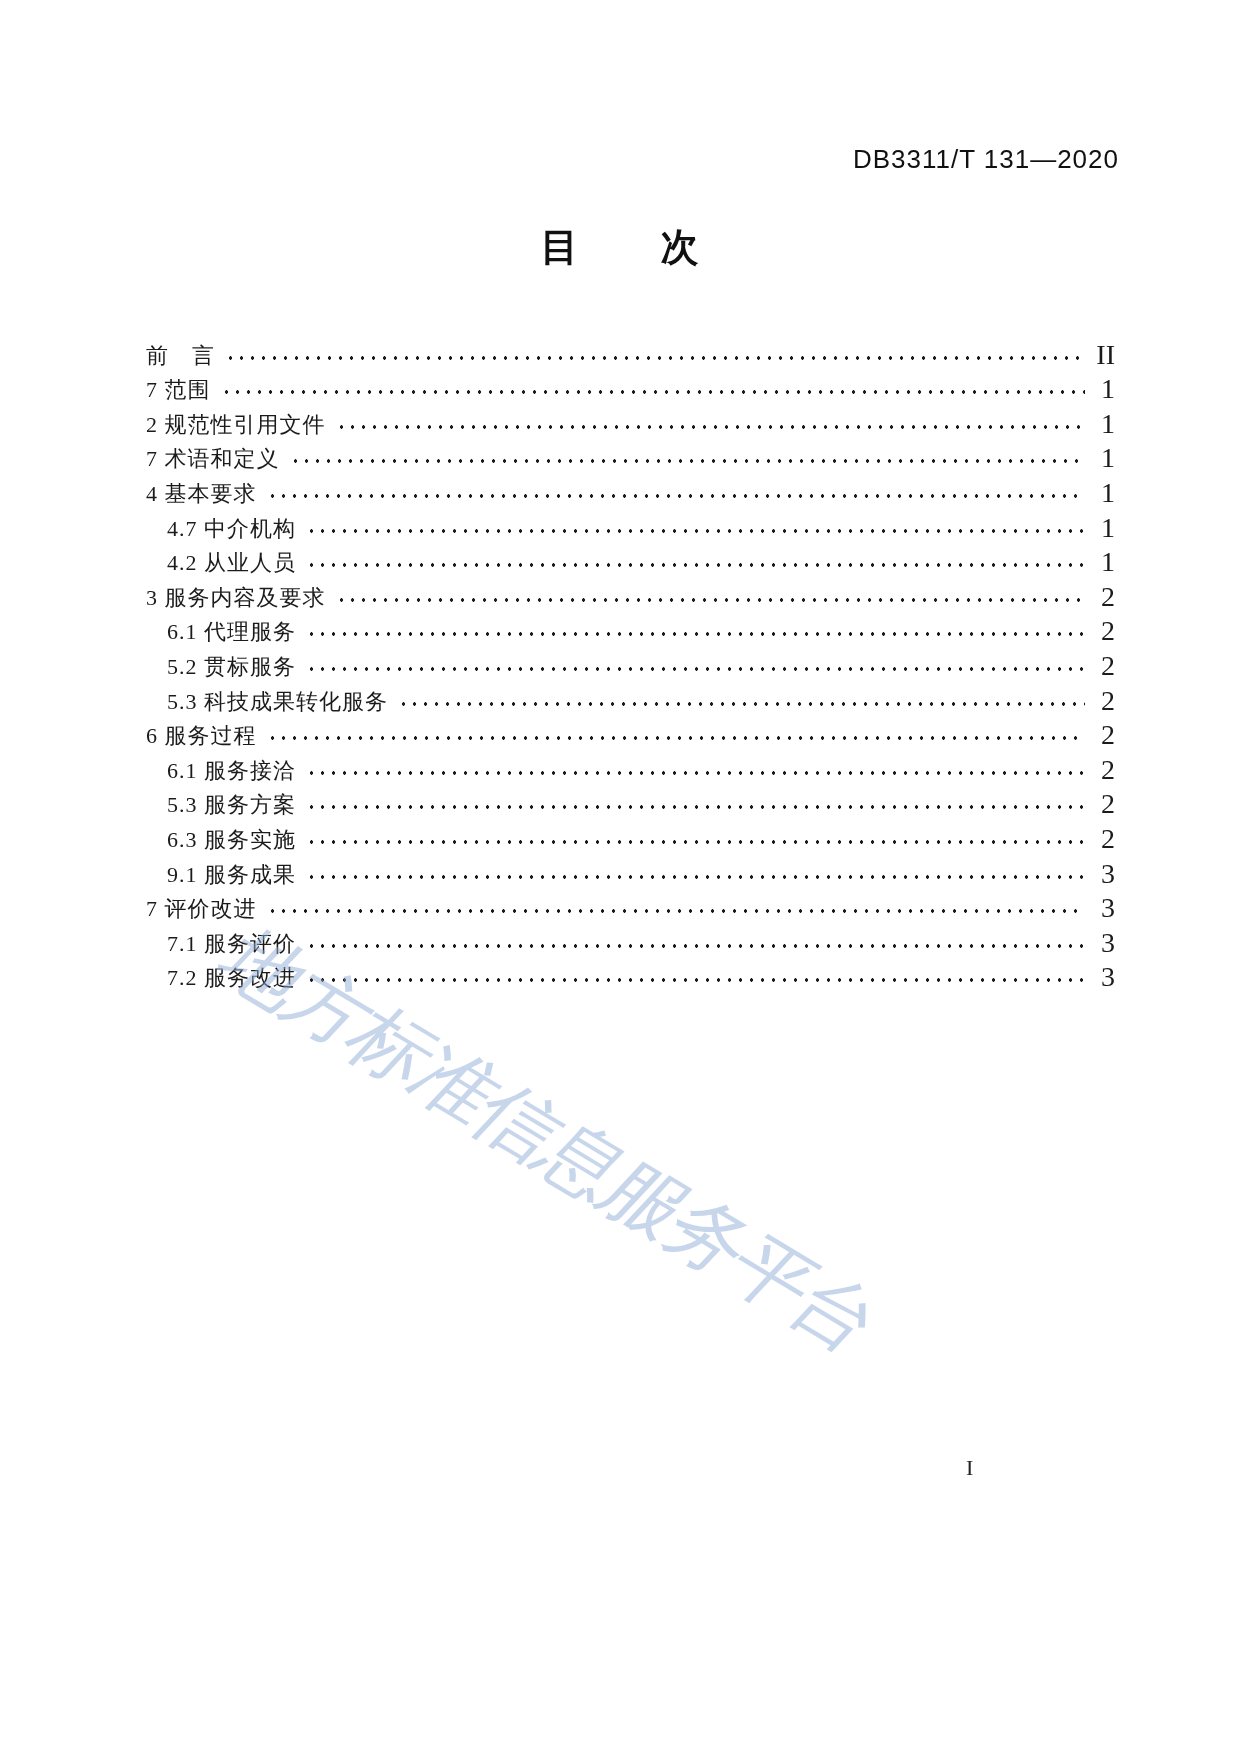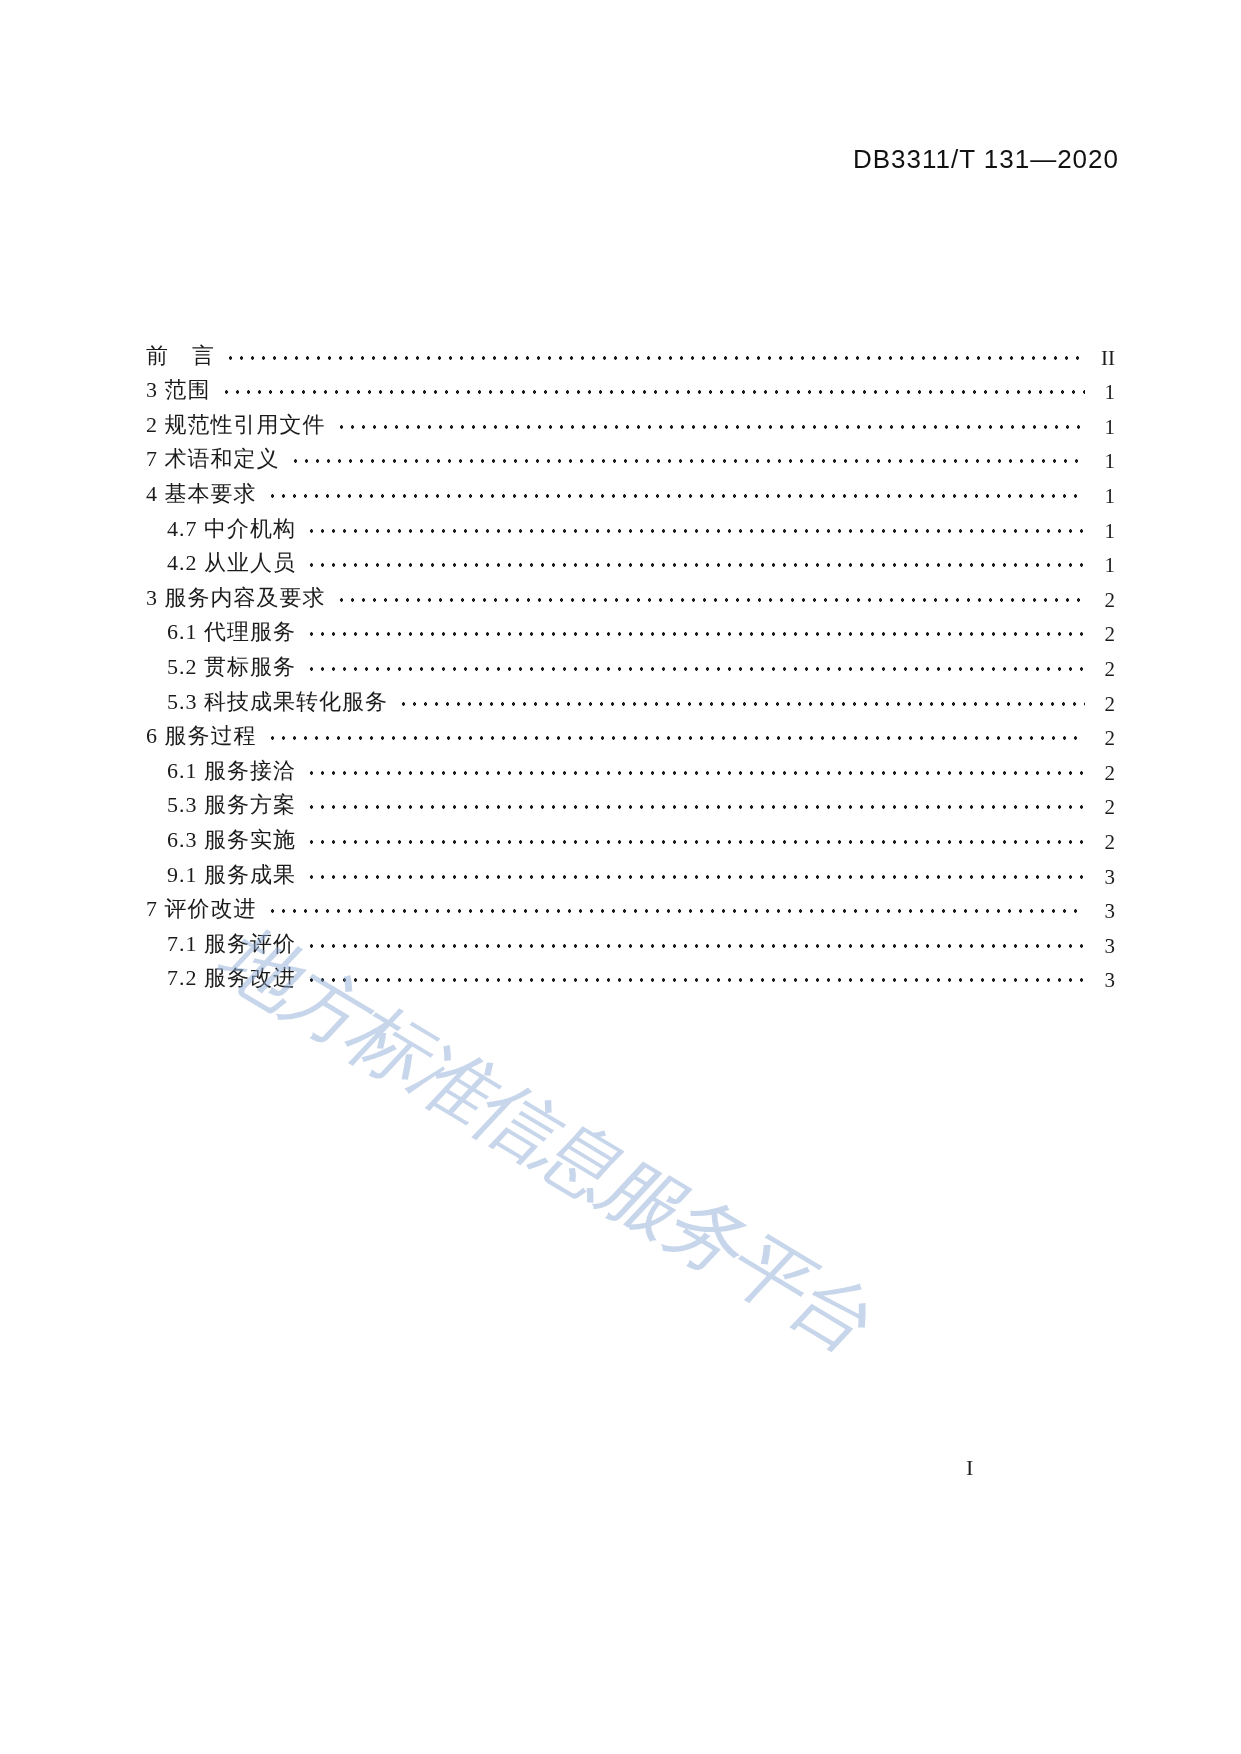--- a/index.html
+++ b/index.html
@@ -68,21 +68,21 @@
     height: 8px;
     margin: 0 4px 9px 10px;
     background-image: radial-gradient(circle, #1a1a1a 1.5px, transparent 1.9px);
     background-size: 11px 8px;
     background-repeat: repeat-x;
     background-position: left center;
   }
   .toc-page {
     min-width: 26px;
     text-align: right;
-    font-size: 21px;
+    font-size: 28px;
   }
   
   .watermark {
     position: absolute;
     left: 268px;
     top: 912px;
     transform: rotate(31deg) skewX(-12deg);
     transform-origin: left top;
     font-size: 78px;
     letter-spacing: -4px;
@@ -102,31 +102,32 @@
 </style>
 </head>
 <body>
 
 <div class="page">
 
   <div class="header">
     <span class="doc-code">DB3311/T 131—2020</span>
   </div>
 
+  <h1 class="title">目　　次</h1>
 
   <div class="toc">
 
       <div class="toc-row level-1">
         <span class="toc-label">前　言</span>
         <span class="toc-leader"></span>
         <span class="toc-page">II</span>
       </div>
 
       <div class="toc-row level-1">
-        <span class="toc-label">3 范围</span>
+        <span class="toc-label">7 范围</span>
         <span class="toc-leader"></span>
         <span class="toc-page">1</span>
       </div>
 
       <div class="toc-row level-1">
         <span class="toc-label">2 规范性引用文件</span>
         <span class="toc-leader"></span>
         <span class="toc-page">1</span>
       </div>
 

